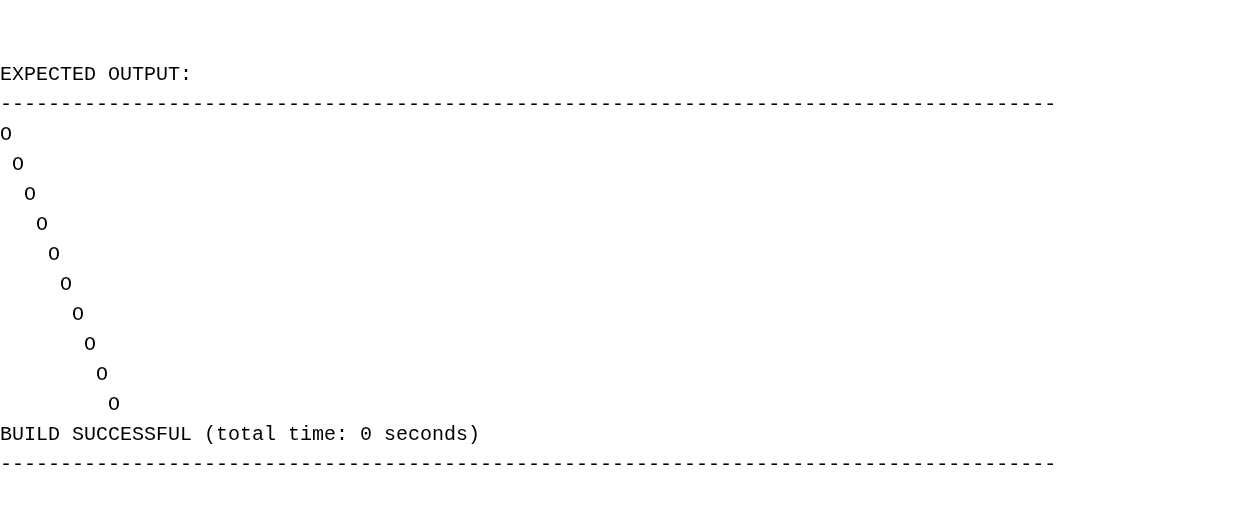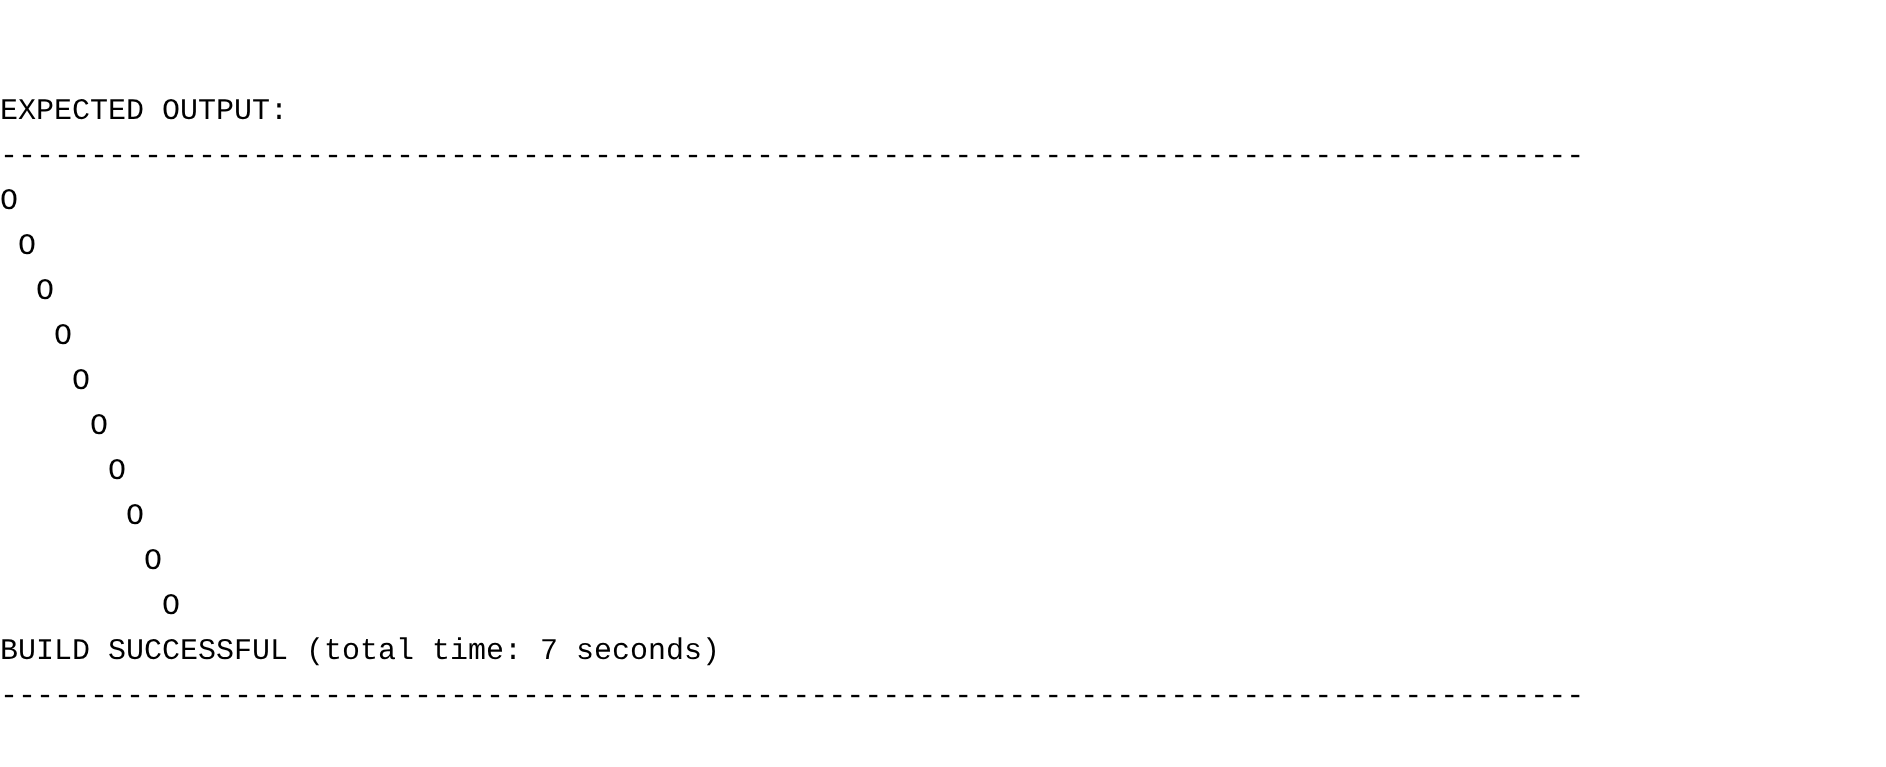--- a/index.html
+++ b/index.html
@@ -24,15 +24,15 @@
 <span>O</span>
 <span> O</span>
 <span>  O</span>
 <span>   O</span>
 <span>    O</span>
 <span>     O</span>
 <span>      O</span>
 <span>       O</span>
 <span>        O</span>
 <span>         O</span>
-<span>BUILD SUCCESSFUL (total time: 7 seconds)</span>
+<span>BUILD SUCCESSFUL (total time: 0 seconds)</span>
 <span>----------------------------------------------------------------------------------------</span></div>
 
 
 </body></html>

